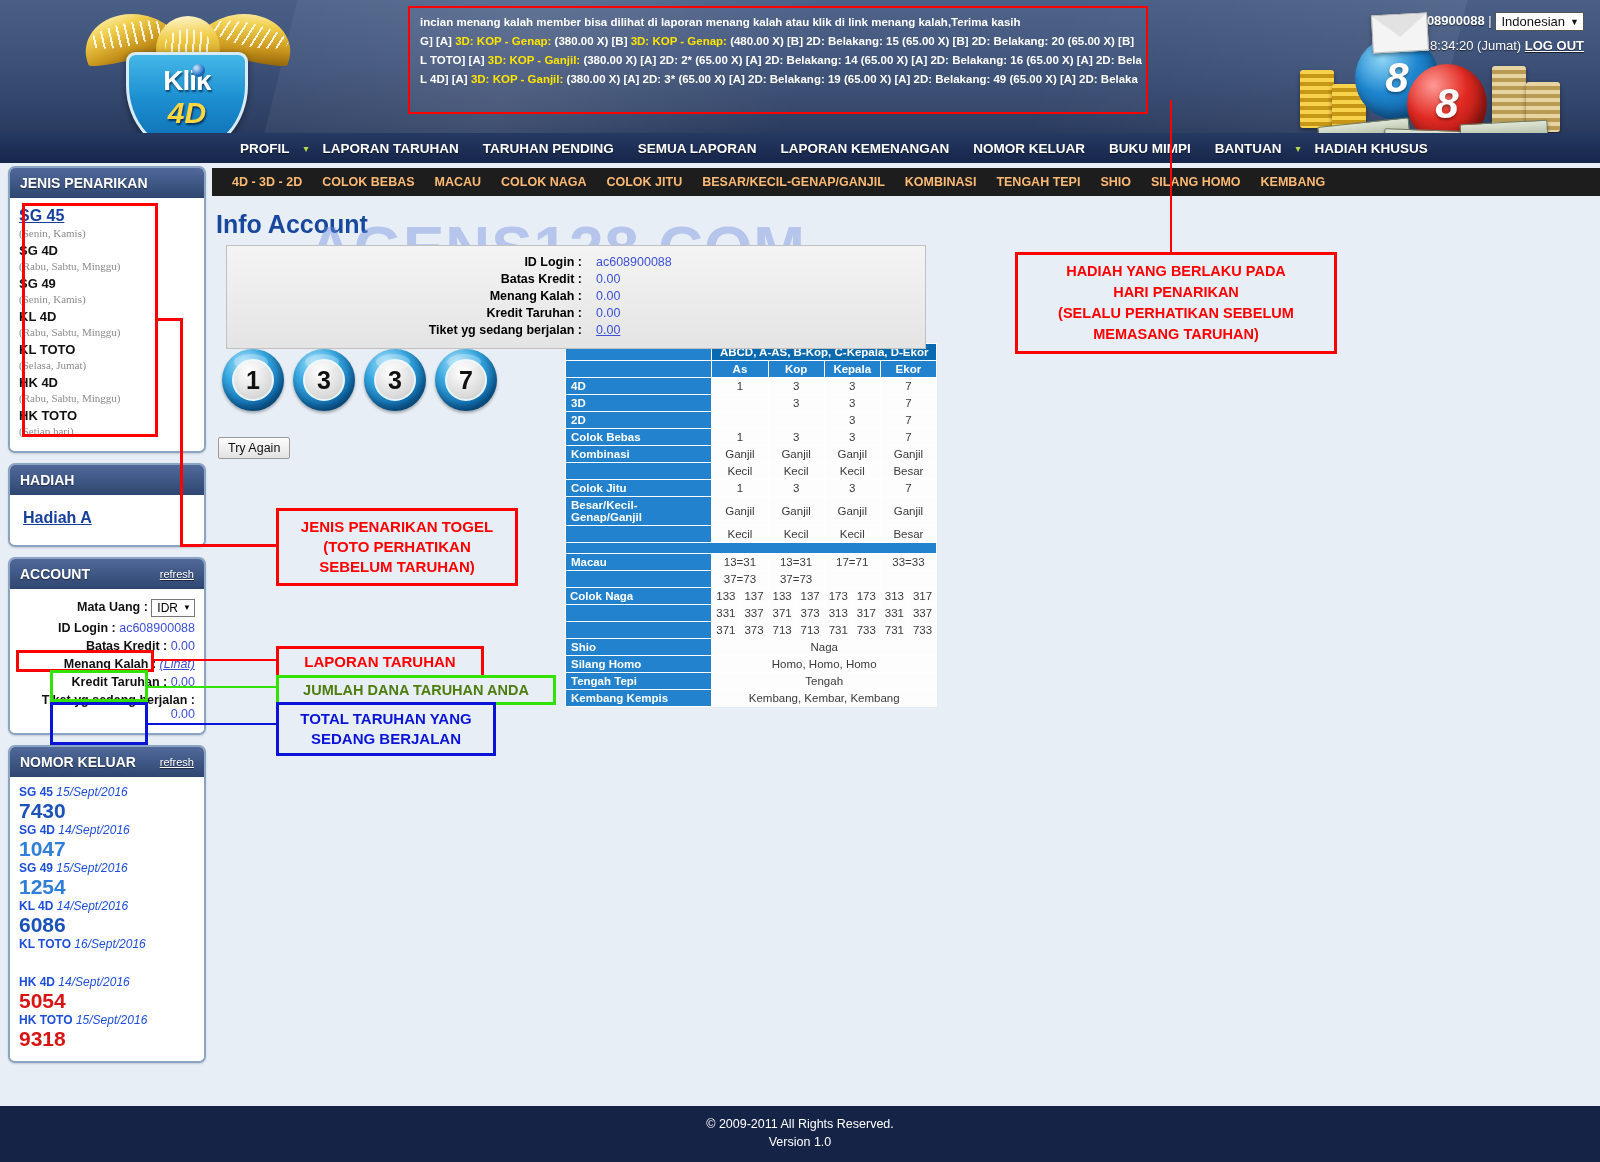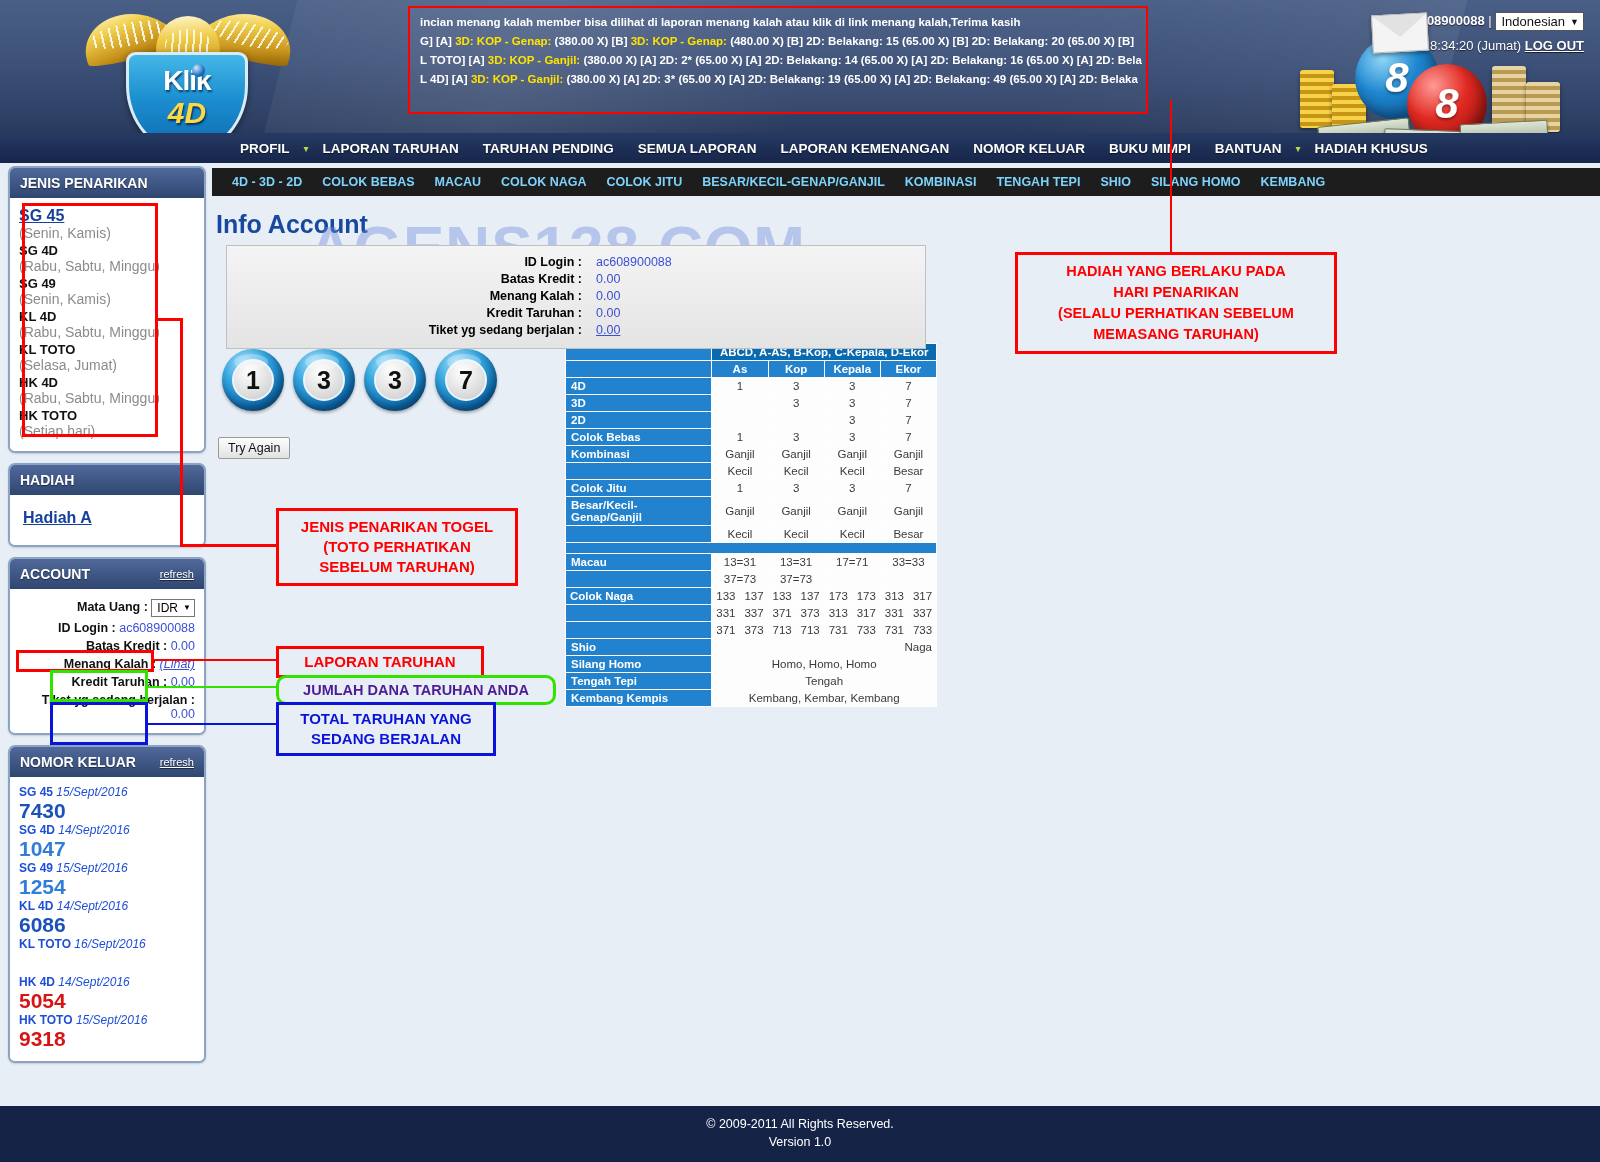--- a/index.html
+++ b/index.html
@@ -173,21 +173,21 @@
   }
   .navbar .caret{ color:#bcd84a; font-size:10px; padding:0 2px; }
 
   
   .subnav{
     position:absolute; left:212px; top:168px; width:1388px; height:28px;
     background:#1d1d1d;
     display:flex; align-items:center; padding-left:10px;
   }
   .subnav .item{
-    color:#7dd3fc; font-size:12.5px; font-weight:bold; padding:0 10px; white-space:nowrap;
+    color:#fdba74; font-size:12.5px; font-weight:bold; padding:0 10px; white-space:nowrap;
     cursor:pointer;
   }
 
   
   .sidebar{ position:absolute; left:8px; top:166px; width:198px; }
   .panel{
     background:#fff; border:2px solid #8ba4c4; border-radius:7px;
     margin-bottom:10px; overflow:hidden;
     box-shadow:0 1px 2px rgba(0,0,0,.15);
   }
@@ -195,21 +195,21 @@
     background:linear-gradient(180deg,#50699a,#2f4670);
     color:#fff; font-size:14px; font-weight:bold; padding:7px 10px;
     display:flex; justify-content:space-between; align-items:center;
     text-shadow:0 1px 1px rgba(0,0,0,.5);
   }
   .panel-hd a{ color:#fff; font-size:11px; font-weight:normal; text-decoration:underline; }
   .panel-bd{ padding:8px 9px 10px 9px; background:#fff; }
 
   .draw-list .d-name{ font-size:13px; font-weight:bold; color:#111; line-height:16px; }
   .draw-list .d-name.active{ color:#16409c; text-decoration:underline; font-size:16px; line-height:20px; }
-  .draw-list .d-days{ font-size:14px; color:#8b8b8b; line-height:15px; margin-bottom:2px; }
+  .draw-list .d-days{ font-size:11px; color:#8b8b8b; line-height:15px; margin-bottom:2px;font-family:Liberation Serif, serif; }
 
   .hadiah-link{ color:#16409c; font-size:16px; font-weight:bold; text-decoration:underline; display:inline-block; margin:6px 4px 8px 4px;}
 
   .acc-row{ font-size:12.5px; color:#111; text-align:right; padding:2px 0; }
   .acc-row .lbl{ font-weight:bold; }
   .acc-row .val{ color:#3b4fd8; font-weight:normal; }
   .acc-row .val a{ color:#3b4fd8; text-decoration:underline;font-style:italic; }
   .cur-select{
     display:inline-block; border:1px solid #777; background:#fff; font-size:12px;
     padding:1px 16px 1px 5px; position:relative; vertical-align:middle; color:#000;
@@ -294,21 +294,21 @@
     border-right:1px solid #fff; padding:2px 0; font-size:11.5px;
   }
   .naga-grid span:last-child{ border-right:none; }
 
   
   .anno{
     position:absolute; border:3px solid #ff0000; background:transparent;
     text-align:center; font-weight:bold; color:#ff0000; line-height:20px;
     padding:6px 8px; font-size:15px; z-index:40;
   }
-  .anno.green{ border-color:#33e300; color:#4c1d95;border-radius:10px; }
+  .anno.green{ border-color:#33e300; color:#4d7c0f; }
   .anno.blue{ border-color:#0a14d8; color:#0a14d8; }
   .hiliter{ position:absolute; border:3px solid #ff0000; z-index:41; }
   .hiliter.green{ border-color:#33e300; }
   .hiliter.blue{ border-color:#0a14d8; }
   .leader{ position:absolute; background:#ff0000; z-index:39; }
   .leader.green{ background:#33e300; }
   .leader.blue{ background:#0a14d8; }
 
   
   .footer{
@@ -657,21 +657,21 @@
               <span>713</span>
               <span>731</span>
               <span>733</span>
               <span>731</span>
               <span>733</span>
             </div>
           </td>
         </tr>
         <tr>
           <td class="rowhd">Shio</td>
-          <td class="cell" colspan="4" style="width: auto; text-align: right;">Naga</td>
+          <td class="cell" colspan="4" style="width: auto;">Naga</td>
         </tr>
         <tr>
           <td class="rowhd">Silang Homo</td>
           <td class="cell" colspan="4" style="width: auto;">Homo, Homo, Homo</td>
         </tr>
         <tr>
           <td class="rowhd">Tengah Tepi</td>
           <td class="cell" colspan="4" style="width: auto;">Tengah</td>
         </tr>
         <tr>

